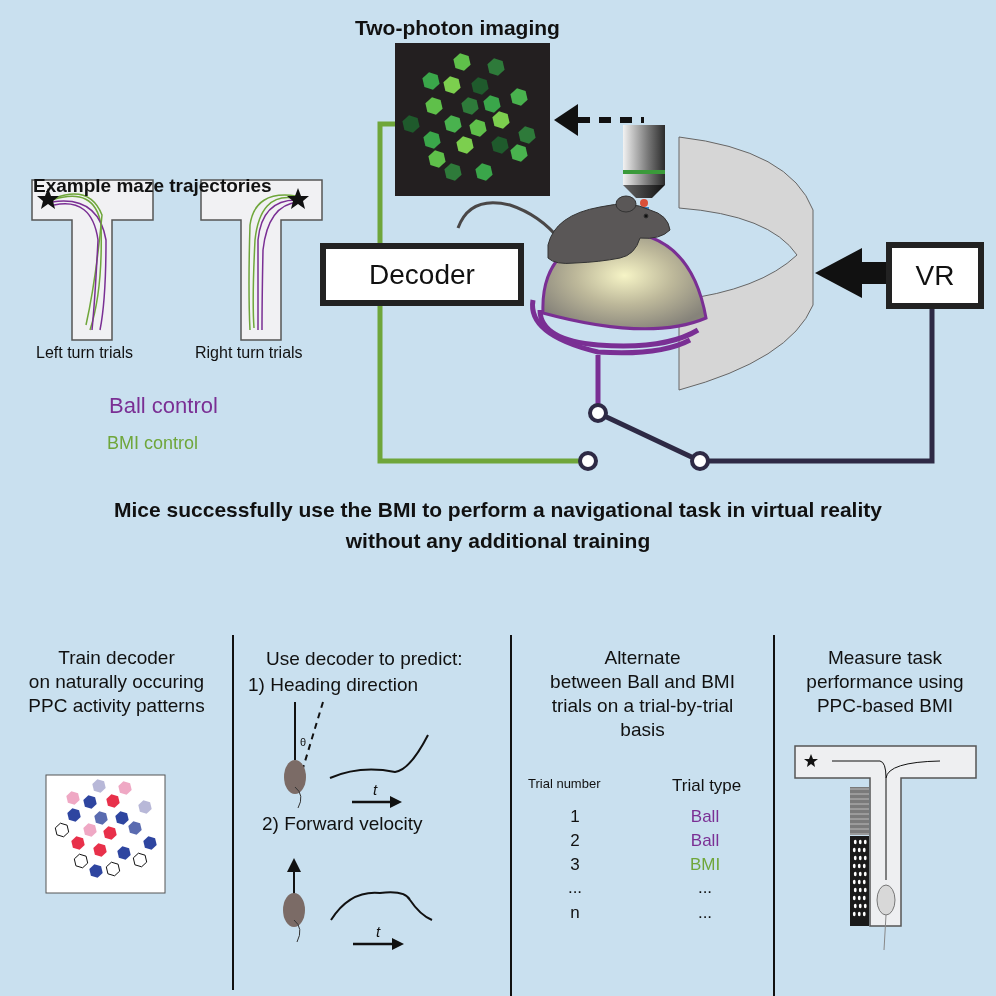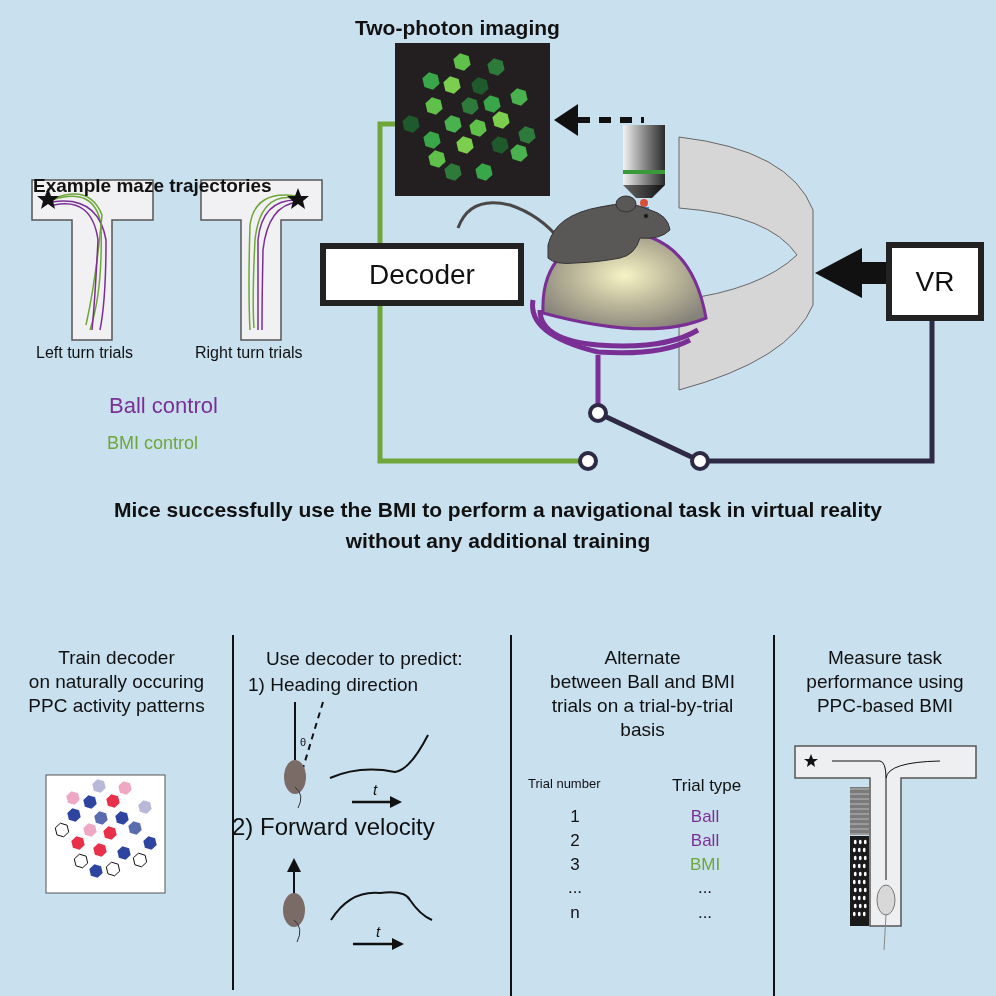--- a/index.html
+++ b/index.html
@@ -232,38 +232,38 @@
 </svg>
 
 <div class="txt bold" style="left:355px;top:16px;font-size:21px;">Two-photon imaging</div>
 <div class="txt bold" style="left:33px;top:147px;font-size:19px;margin-top:28px;">Example maze trajectories</div>
 <div class="txt" style="left:36px;top:344px;font-size:16px;">Left turn trials</div>
 <div class="txt" style="left:195px;top:344px;font-size:16px;">Right turn trials</div>
 <div class="txt" style="left:109px;top:393px;font-size:22px;color:#7a2f94;">Ball control</div>
 <div class="txt" style="left:107px;top:433px;font-size:18px;color:#6fa63a;">BMI control</div>
 
 <div class="box-label" style="left:320px;top:243px;width:204px;height:63px;">Decoder</div>
-<div class="box-label" style="left:886px;top:242px;width:98px;height:79px;">VR</div>
+<div class="box-label" style="left:886px;top:242px;width:98px;height:67px;">VR</div>
 
 <div class="abs bold center" style="left:0;top:494px;width:996px;font-size:21px;line-height:31px;">
   <div>Mice successfully use the BMI to perform a navigational task in virtual reality</div>
   <div>without any additional training</div>
 </div>
 
 <div class="col-title" style="left:0;top:646px;width:233px;">
   <div>Train decoder</div>
   <div>on naturally occuring</div>
   <div>PPC activity patterns</div>
 </div>
 
 <div class="txt" style="left:266px;top:648px;font-size:19px;">Use decoder to predict:</div>
 <div class="txt" style="left:248px;top:674px;font-size:19px;">1) Heading direction</div>
 <div class="txt" style="left:300px;top:736px;font-size:11px;">θ</div>
 <div class="txt" style="left:373px;top:781px;font-size:15px;font-style:italic;">t</div>
-<div class="txt" style="left:232px;top:813px;font-size:24px;">2) Forward velocity</div>
+<div class="txt" style="left:262px;top:813px;font-size:19px;">2) Forward velocity</div>
 <div class="txt" style="left:376px;top:923px;font-size:15px;font-style:italic;">t</div>
 
 <div class="col-title" style="left:511px;top:646px;width:263px;">
   <div>Alternate</div>
   <div>between Ball and BMI</div>
   <div>trials on a trial-by-trial</div>
   <div>basis</div>
 </div>
 <div class="txt" style="left:528px;top:776px;font-size:13px;">Trial number</div>
 <div class="txt" style="left:672px;top:776px;font-size:17px;">Trial type</div>

